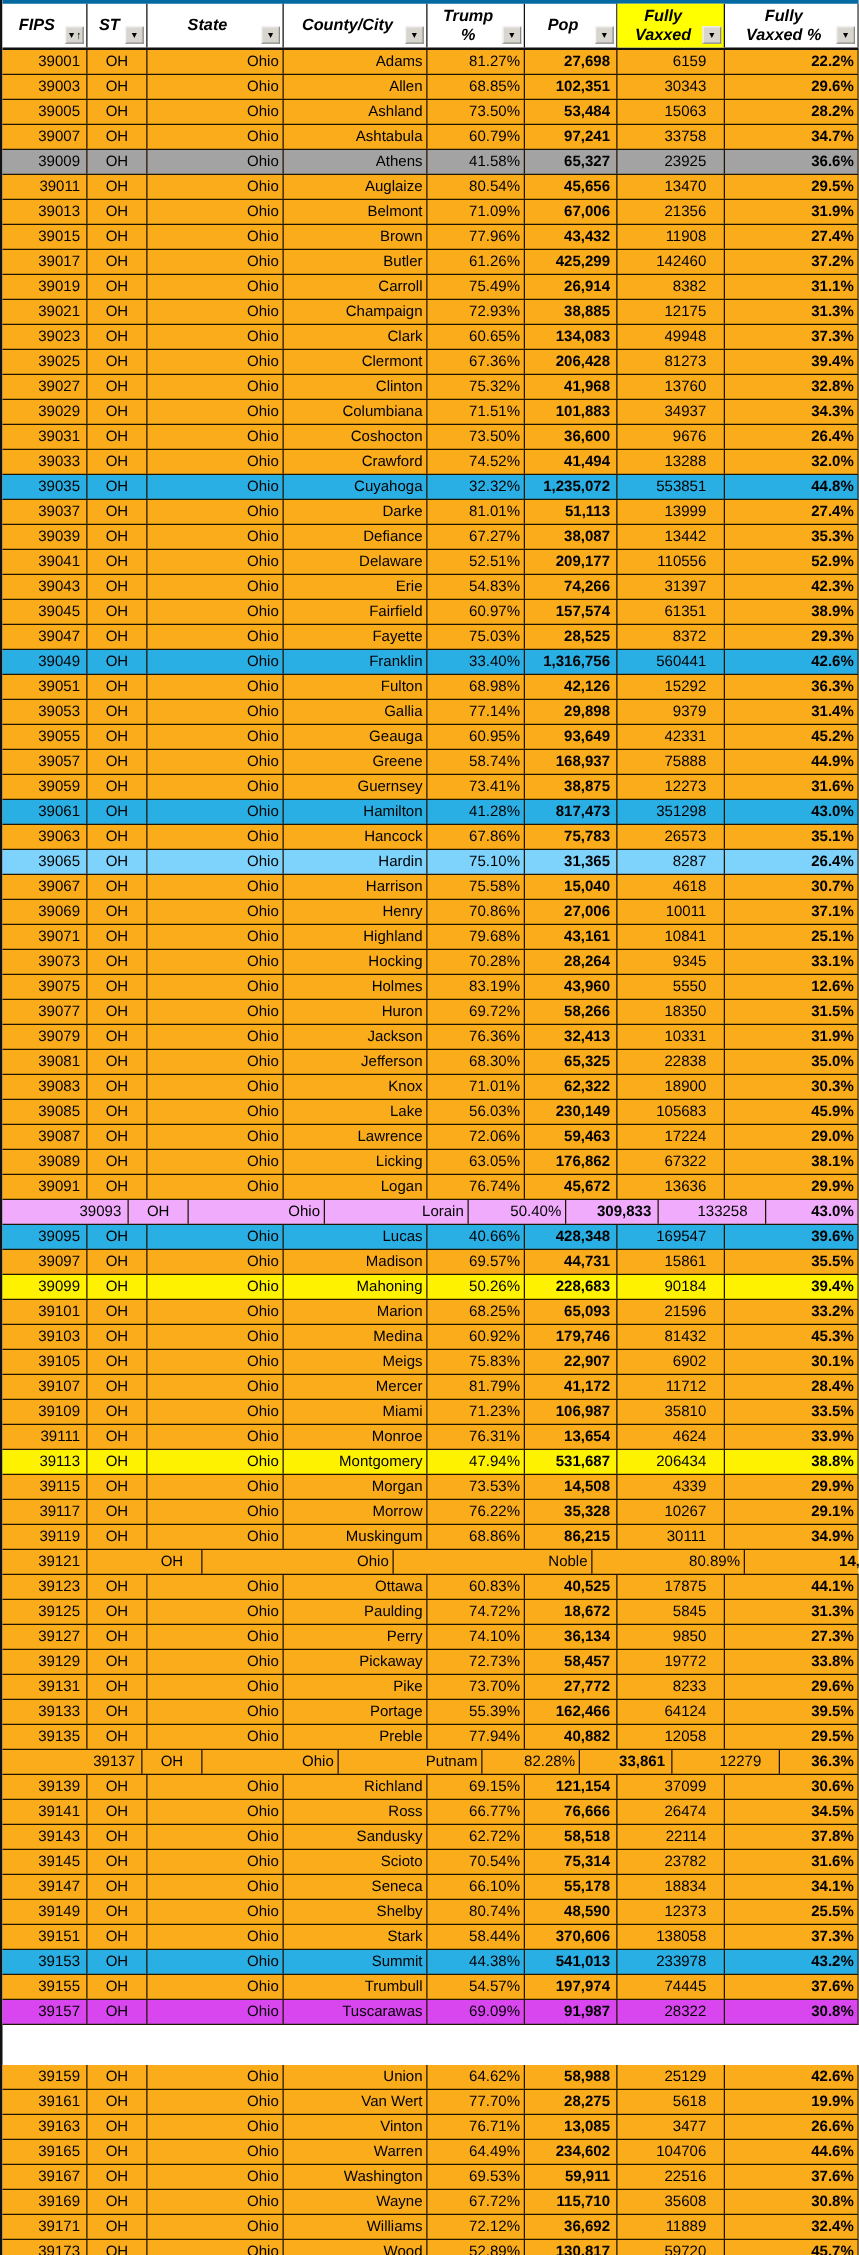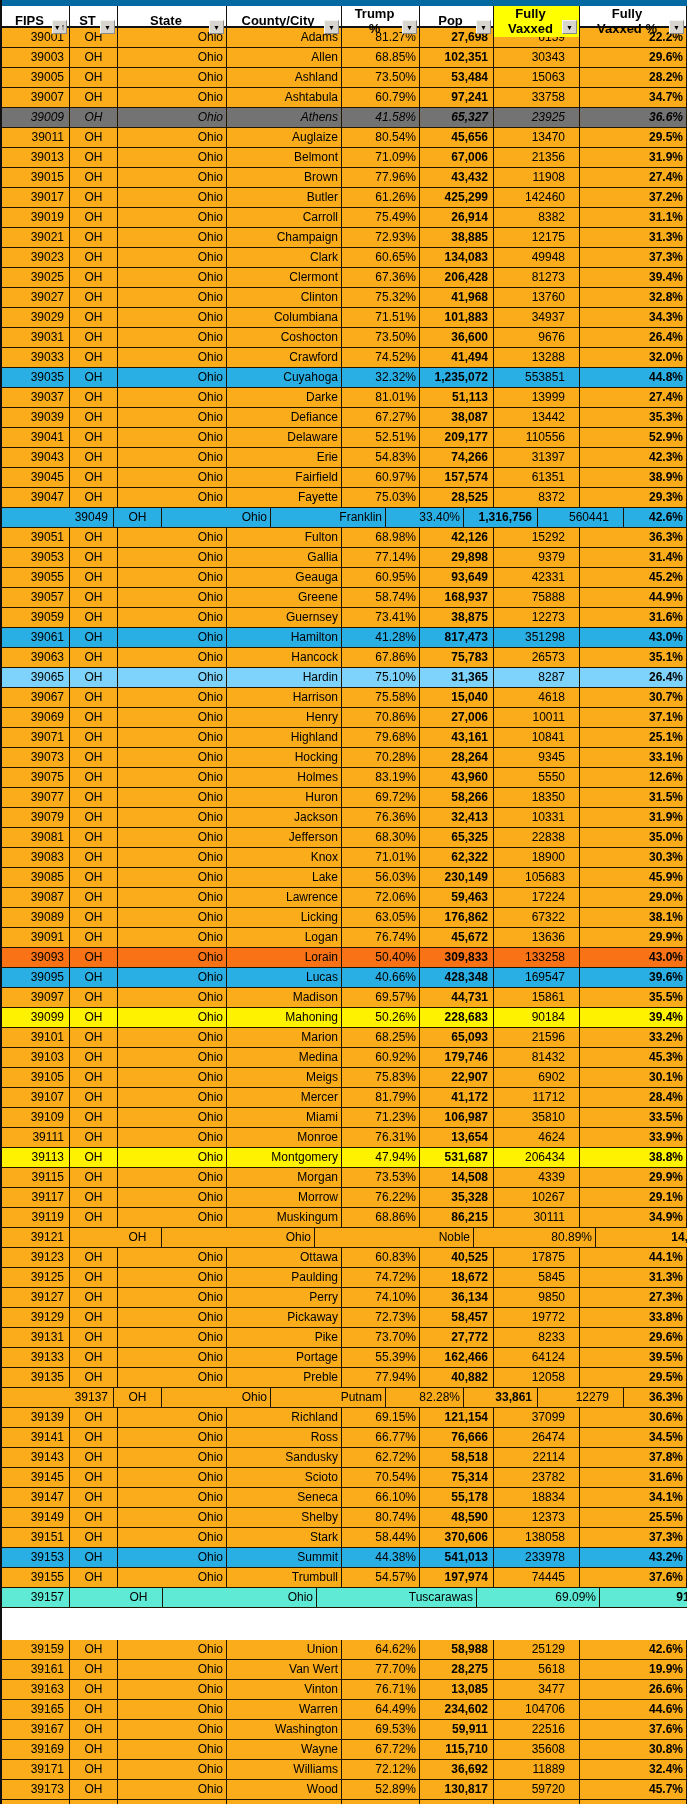--- a/index.html
+++ b/index.html
@@ -1,19 +1,19 @@
 <!DOCTYPE html>
 <html><head>
 <meta charset="utf-8">
 <style>
   html,body{margin:0;padding:0;background:#fff;}
   body{width:687px;font-family:"Liberation Sans",sans-serif;color:#000;}
   .table{width:687px;border-left:2px solid #111;box-sizing:border-box;}
   .grid{display:grid;grid-template-columns:68px 48px 109px 115px 78px 74px 86px auto;}
-  .hdr{height:28px;box-sizing:border-box;border-top:6px solid #0369a1;border-bottom:2px solid #111;background:#fff;}
+  .hdr{height:40px;box-sizing:border-box;border-top:3px solid #0369a1;border-bottom:2px solid #111;background:#fff;font-style:italic;}
   .hcell{position:relative;display:flex;align-items:center;justify-content:center;
          border-right:1px solid #111;box-sizing:border-box;font-weight:bold;font-size:13px;
          line-height:1.12;text-align:center;padding:1px 14px 1px 2px;}
   .hcell .hlabel{white-space:pre-line;}
   .bg-yellow{background:#FFFF00;}
   .fbtn{position:absolute;right:2px;bottom:3px;width:15px;height:14px;background:#d8d5cf;
         border:1px solid #8a8a8a;border-top-color:#f4f4f4;border-left-color:#f4f4f4;
         box-sizing:border-box;display:flex;align-items:center;justify-content:center;
         font-size:7px;color:#000;line-height:1;cursor:pointer;}
   .fbtn .up{font-size:9px;margin-left:0px;font-weight:bold;}
@@ -126,21 +126,21 @@
       <div class="grid row" style="background: rgb(250, 172, 26);">
         <div class="cell c-fips">39007</div>
         <div class="cell c-st">OH</div>
         <div class="cell c-state">Ohio</div>
         <div class="cell c-county">Ashtabula</div>
         <div class="cell c-trump">60.79%</div>
         <div class="cell c-pop">97,241</div>
         <div class="cell c-vax">33758</div>
         <div class="cell c-vaxpct">34.7%</div>
       </div>
-      <div class="grid row" style="background: #737373; font-style: italic;">
+      <div class="grid row" style="background: #a3a3a3;">
         <div class="cell c-fips">39009</div>
         <div class="cell c-st">OH</div>
         <div class="cell c-state">Ohio</div>
         <div class="cell c-county">Athens</div>
         <div class="cell c-trump">41.58%</div>
         <div class="cell c-pop">65,327</div>
         <div class="cell c-vax">23925</div>
         <div class="cell c-vaxpct">36.6%</div>
       </div>
       <div class="grid row" style="background: rgb(250, 172, 26);">
@@ -326,21 +326,21 @@
       <div class="grid row" style="background: rgb(250, 172, 26);">
         <div class="cell c-fips">39047</div>
         <div class="cell c-st">OH</div>
         <div class="cell c-state">Ohio</div>
         <div class="cell c-county">Fayette</div>
         <div class="cell c-trump">75.03%</div>
         <div class="cell c-pop">28,525</div>
         <div class="cell c-vax">8372</div>
         <div class="cell c-vaxpct">29.3%</div>
       </div>
-      <div class="grid row" style="background: rgb(42, 175, 228); padding-left: 44px;">
+      <div class="grid row" style="background: rgb(42, 175, 228);">
         <div class="cell c-fips">39049</div>
         <div class="cell c-st">OH</div>
         <div class="cell c-state">Ohio</div>
         <div class="cell c-county">Franklin</div>
         <div class="cell c-trump">33.40%</div>
         <div class="cell c-pop">1,316,756</div>
         <div class="cell c-vax">560441</div>
         <div class="cell c-vaxpct">42.6%</div>
       </div>
       <div class="grid row" style="background: rgb(250, 172, 26);">
@@ -546,21 +546,21 @@
       <div class="grid row" style="background: rgb(250, 172, 26);">
         <div class="cell c-fips">39091</div>
         <div class="cell c-st">OH</div>
         <div class="cell c-state">Ohio</div>
         <div class="cell c-county">Logan</div>
         <div class="cell c-trump">76.74%</div>
         <div class="cell c-pop">45,672</div>
         <div class="cell c-vax">13636</div>
         <div class="cell c-vaxpct">29.9%</div>
       </div>
-      <div class="grid row" style="background: #f97316;">
+      <div class="grid row" style="background: #f0abfc; padding-left: 33px;">
         <div class="cell c-fips">39093</div>
         <div class="cell c-st">OH</div>
         <div class="cell c-state">Ohio</div>
         <div class="cell c-county">Lorain</div>
         <div class="cell c-trump">50.40%</div>
         <div class="cell c-pop">309,833</div>
         <div class="cell c-vax">133258</div>
         <div class="cell c-vaxpct">43.0%</div>
       </div>
       <div class="grid row" style="background: rgb(42, 175, 228);">
@@ -866,21 +866,21 @@
       <div class="grid row" style="background: rgb(250, 172, 26);">
         <div class="cell c-fips">39155</div>
         <div class="cell c-st">OH</div>
         <div class="cell c-state">Ohio</div>
         <div class="cell c-county">Trumbull</div>
         <div class="cell c-trump">54.57%</div>
         <div class="cell c-pop">197,974</div>
         <div class="cell c-vax">74445</div>
         <div class="cell c-vaxpct">37.6%</div>
       </div>
-      <div class="grid row" style="background: #5eead4; gap: 45px;">
+      <div class="grid row" style="background: #d946ef;">
         <div class="cell c-fips">39157</div>
         <div class="cell c-st">OH</div>
         <div class="cell c-state">Ohio</div>
         <div class="cell c-county">Tuscarawas</div>
         <div class="cell c-trump">69.09%</div>
         <div class="cell c-pop">91,987</div>
         <div class="cell c-vax">28322</div>
         <div class="cell c-vaxpct">30.8%</div>
       </div>
       <div class="grid row" style="background: rgb(250, 172, 26); margin-top: 32px;">

